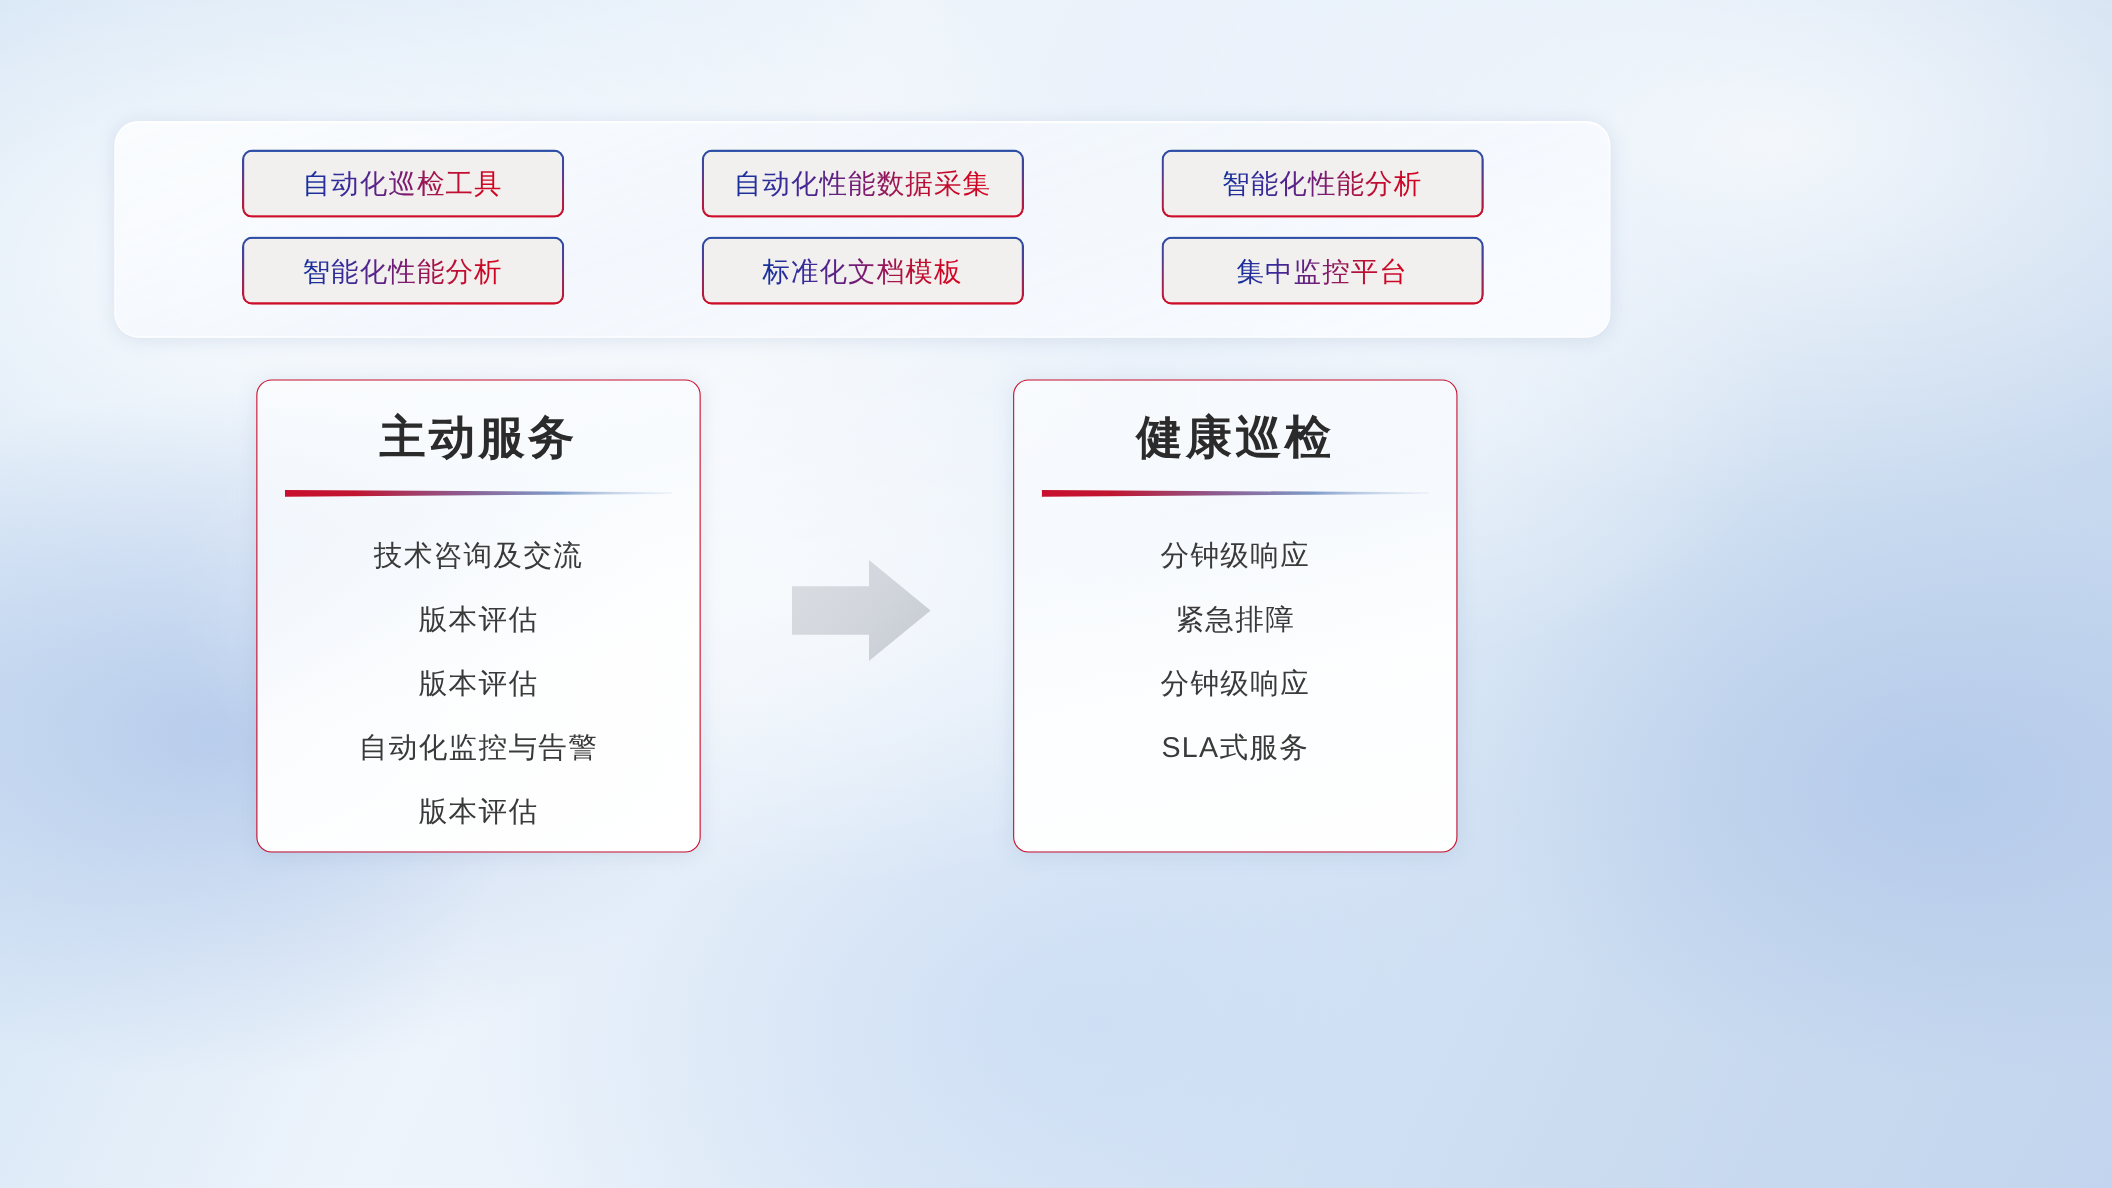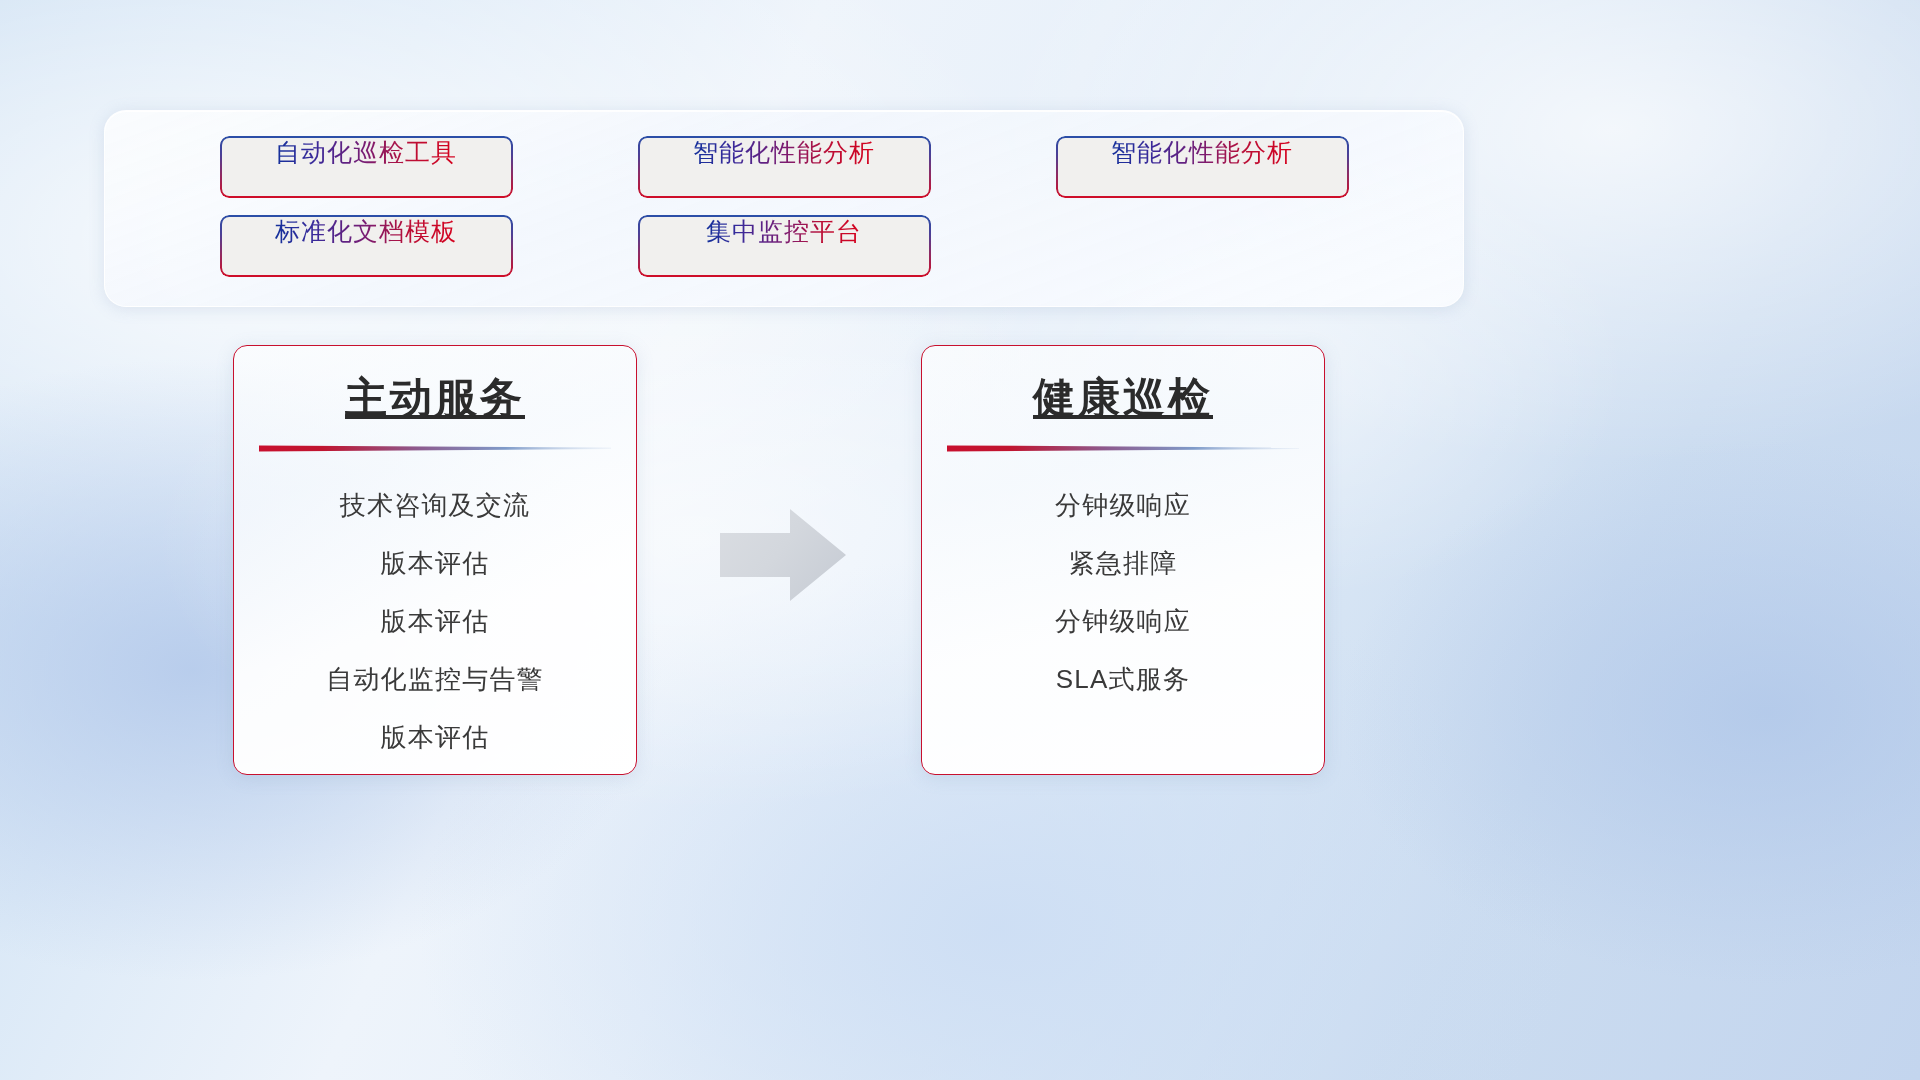--- a/index.html
+++ b/index.html
@@ -55,21 +55,21 @@
     padding:16px 52px 20px 52px;
     box-sizing:border-box;
     place-items:center;
   }
   .pill{
     position:relative;
     width:293px;height:62px;
     border-radius:9px;
     background:#f1f0ee;
     box-sizing:border-box;
-    display:flex;justify-content:center;
+    display:flex;align-items:center;justify-content:center;
   }
   
   .pill::before{
     content:"";position:absolute;inset:0;border-radius:9px;
     padding:1.8px;
     background:linear-gradient(to bottom,#2a4fa8 0%, #4a3f96 30%, #8e2a63 62%, #d10c26 100%);
     -webkit-mask:linear-gradient(#000 0 0) content-box, linear-gradient(#000 0 0);
     -webkit-mask-composite:xor;
             mask:linear-gradient(#000 0 0) content-box, linear-gradient(#000 0 0);
             mask-composite:exclude;
@@ -99,21 +99,20 @@
   }
   .card-left{left:233px;}
   .card-right{left:921px;}
   .card-title{
     text-align:center;
     font-size:42px;
     font-weight:bold;
     color:#2b2b2b;
     letter-spacing:3px;
     margin-top:24px;
-    text-decoration:underline;
   }
   .divider-wrap{
     margin:16px auto 0 auto;
     width:352px;height:12px;
     position:relative;
   }
   .divider-wrap svg{display:block;width:100%;height:100%;}
   .card-list{
     margin-top:22px;
     display:flex;flex-direction:column;
@@ -146,20 +145,23 @@
 <div class="bg bg-blob-f"></div>
 <div class="bg bg-blob-g"></div>
 
 <div class="top-panel">
   <div class="pill-grid">
 
     <div class="pill">
       <span class="pill-label">自动化巡检工具</span>
     </div>
 
+    <div class="pill">
+      <span class="pill-label">自动化性能数据采集</span>
+    </div>
 
     <div class="pill">
       <span class="pill-label">智能化性能分析</span>
     </div>
 
     <div class="pill">
       <span class="pill-label">智能化性能分析</span>
     </div>
 
     <div class="pill">

